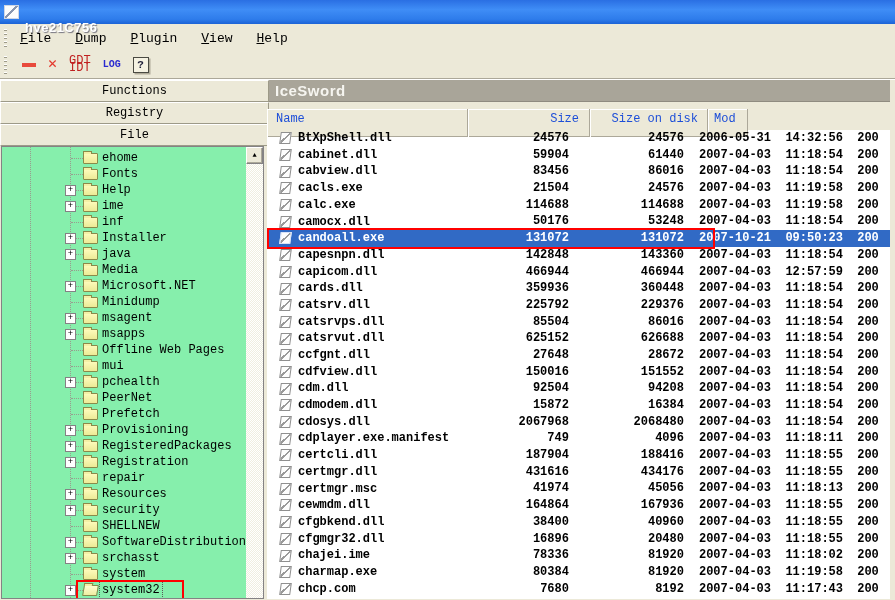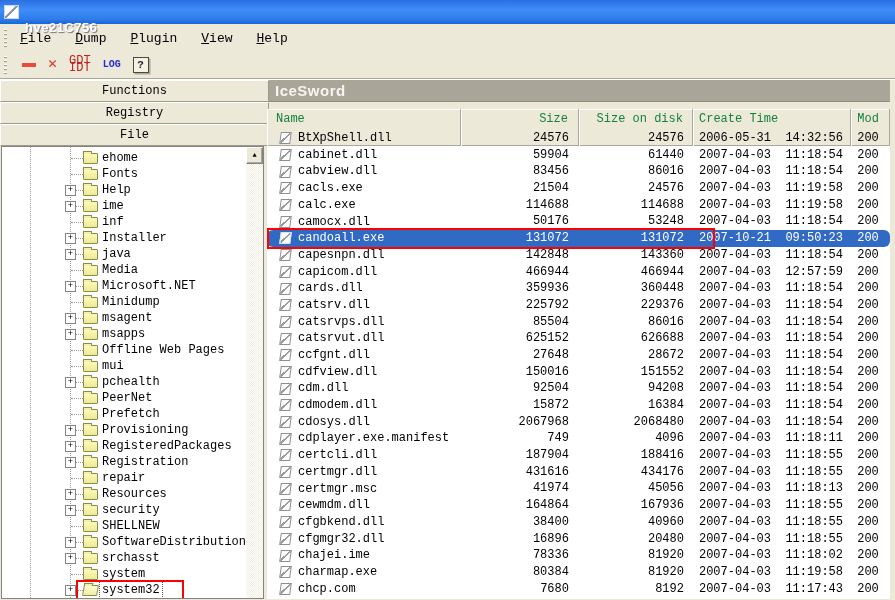--- a/index.html
+++ b/index.html
@@ -32,21 +32,21 @@
   .tb-help { width:16px; height:16px; border:1px solid #4a4a42; background:#f5f2e2; color:#20203a;
     font-size:11px; font-weight:bold; box-shadow:1.5px 1.5px 0 #b0ab99; }
   .sep { height:2px; border-top:1px solid #aca899; border-bottom:1px solid #ffffff; margin-top:1px; }
 
   
   .main { display:flex; height:519px; }
   .left-panel { width:266px; position:relative; }
   .panel-btn { display:block; width:269px; height:22px; background:#ece9d8; border:1px solid #9d9a88;
     border-top-color:#ffffff; border-left-color:#ffffff; text-align:center; font-size:12px;
     font-family:"Liberation Mono",monospace; line-height:20px; color:#000; cursor:pointer; }
-  .tree-box { position:absolute; top:66px; left:1px; right:2px; bottom:0; background:#ffffff;
+  .tree-box { position:absolute; top:66px; left:1px; right:2px; bottom:0; background:#86efac;
     border:1px solid #848284; overflow:hidden; }
   .guide { position:absolute; top:0; bottom:0; width:0; border-left:1px dotted #9a9a8e; }
   .tree-items { position:absolute; top:3px; left:0; right:18px; }
   .tree-item { position:relative; height:16px; line-height:16px; white-space:nowrap; cursor:default; }
   .stub { position:absolute; left:69px; top:8px; width:12px; border-top:1px dotted #9a9a8e; }
   .expander { position:absolute; left:63px; top:3px; width:11px; height:11px; background:#fff;
     border:1px solid #848284; font-size:9px; line-height:8px; text-align:center; color:#000; cursor:pointer; }
   .folder { position:absolute; left:81px; top:3px; width:15px; height:11px;
     background:linear-gradient(180deg,#fdfaba 0%,#ecea96 100%); border:1px solid #8a8a4a; border-radius:1px; }
   .folder::before { content:""; position:absolute; left:-1px; top:-3px; width:7px; height:2px;
@@ -66,34 +66,34 @@
     box-shadow:inset -1px -1px 0 #aca899; font-size:7px; text-align:center; line-height:15px; color:#000; cursor:pointer; }
 
   
   .right-panel { width:623px; margin-left:1px; display:flex; flex-direction:column; }
   .banner { height:22px; background:#a9a599; color:#f6f5f0; font-family:"Liberation Sans",sans-serif;
     font-weight:bold; font-size:15px; line-height:22px; padding-left:8px; letter-spacing:0.5px;
     border-bottom:1px solid #8f8b80; }
   .banner-gap { height:7px; background:#ece9d8; }
   .grid { position:relative; flex:1; background:#ffffff; overflow:hidden; }
   .grid-header { display:flex; height:21px; background:#ece9d8; }
-  .hcell { height:37px; font-size:12px; line-height:20px; color:#15803d; background:#ece9d8;
+  .hcell { height:28px; font-size:12px; line-height:20px; color:#1d4ed8; background:#ece9d8;
     border-right:1px solid #aca899; box-shadow:inset 1px 1px 0 #ffffff, inset 0 -1px 0 #aca899;
     overflow:hidden; white-space:nowrap; cursor:pointer; }
   .c0 { width:201px; padding-left:9px; }
   .c1 { width:122px; text-align:right; padding-right:10px; }
   .c2 { width:118px; text-align:right; padding-right:9px; }
   .c3 { width:164px; padding-left:6px; }
   .c4 { width:40px; padding-left:6px; }
   .rows { position:absolute; top:21px; left:0; right:0; bottom:0; overflow:hidden; }
   .row { display:flex; height:16.7px; line-height:16.5px; font-size:12px; color:#000;
-    white-space:nowrap; position:relative; cursor:default; }
+    white-space:nowrap; position:relative; cursor:default;font-weight:bold; }
   .row > div { overflow:hidden; white-space:nowrap; }
   .row .c3 { white-space:pre; }
-  .row.selected { background:#316ac5; color:#ffffff;border-radius:6px; }
+  .row.selected { background:#316ac5; color:#ffffff; }
   .name-cell { display:flex; align-items:center; }
   .file-icon { flex:0 0 auto; width:11px; height:12px; margin:0 7px 0 4px; background:#fdfdfd;
     border:1px solid #8f8f8f; transform:skewX(-8deg);
     background-image:linear-gradient(135deg,transparent 42%,#9a9a9a 42%,#9a9a9a 56%,transparent 56%); }
   .row.selected .file-icon { border-color:#d8e2f5; }
   .row-redbox { position:absolute; left:0; top:-2px; width:448px; height:20.7px;
     border:2px solid #ff0000; pointer-events:none; z-index:5; }
 </style>
 </head>
 <body>
@@ -305,21 +305,20 @@
     </div>
 
     <div class="right-panel">
       <div class="banner">IceSword</div>
       <div class="banner-gap"></div>
       <div class="grid">
         <div class="grid-header" id="grid-header">
             <div class="hcell c0">Name</div>
             <div class="hcell c1">Size</div>
             <div class="hcell c2">Size on disk</div>
-            <div class="hcell c3">Create Time</div>
             <div class="hcell c4">Mod</div>
           </div>
         <div class="rows" id="grid-rows">
             <div class="row">
               <div class="c0 name-cell">
                 <span class="file-icon"></span>
                 <span>BtXpShell.dll</span>
               </div>
               <div class="c1">24576</div>
               <div class="c2">24576</div>

